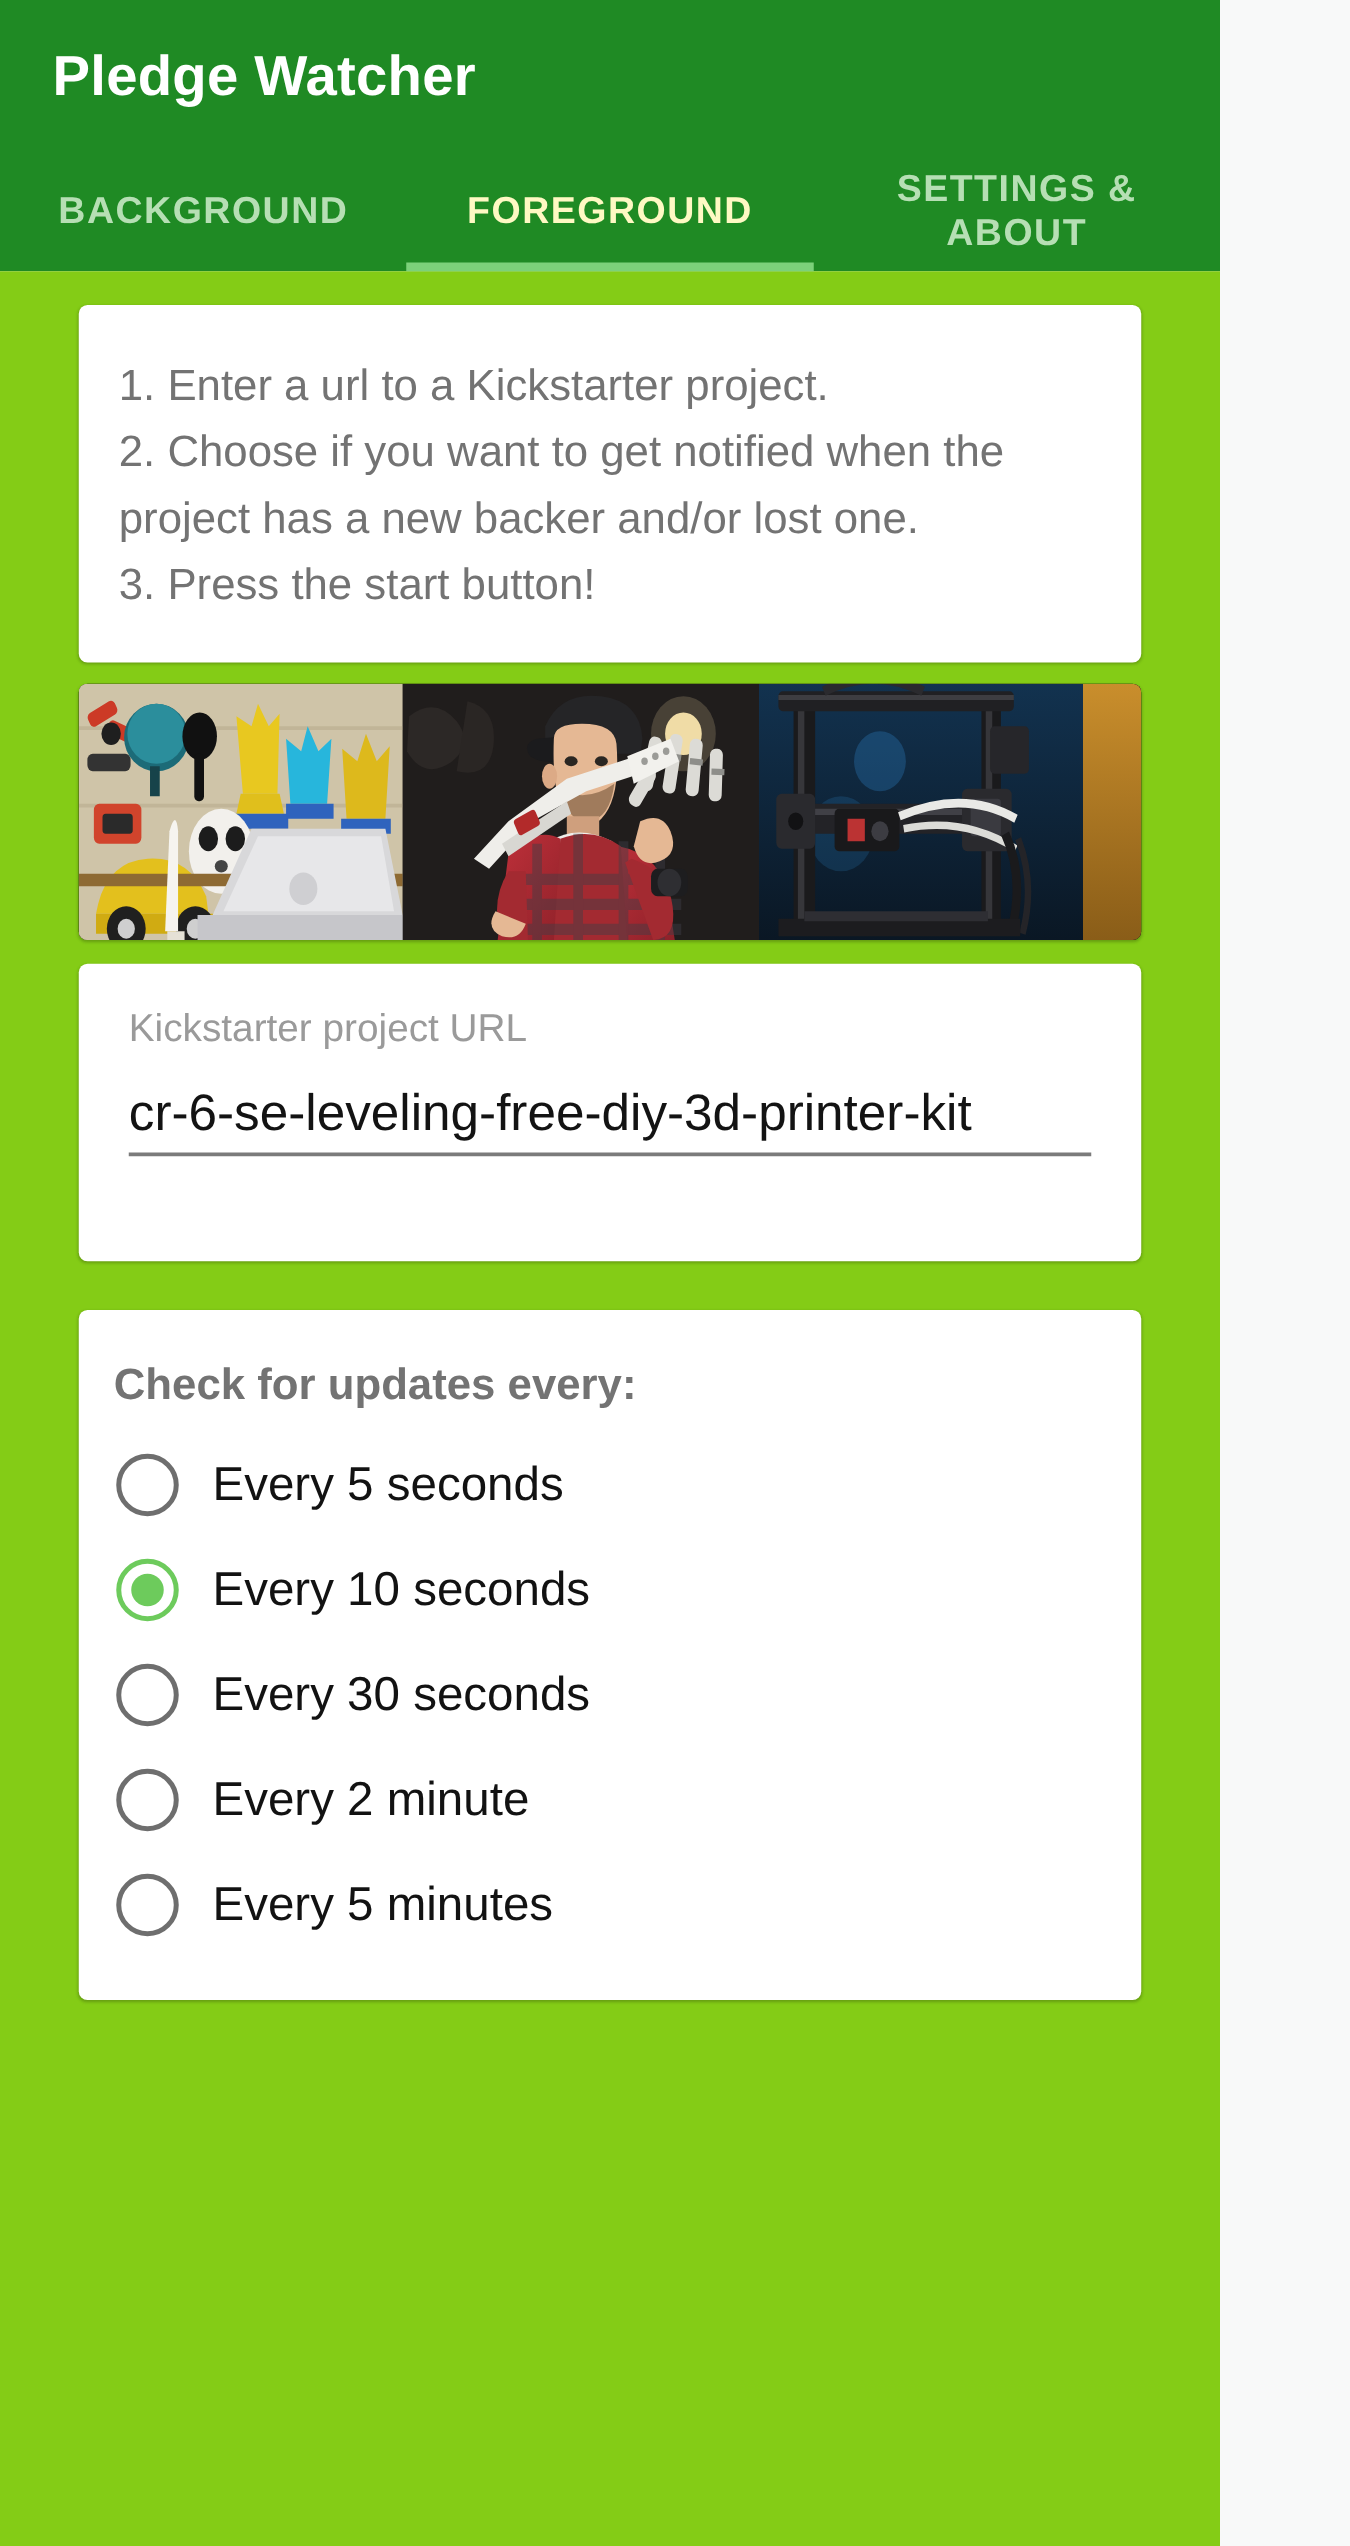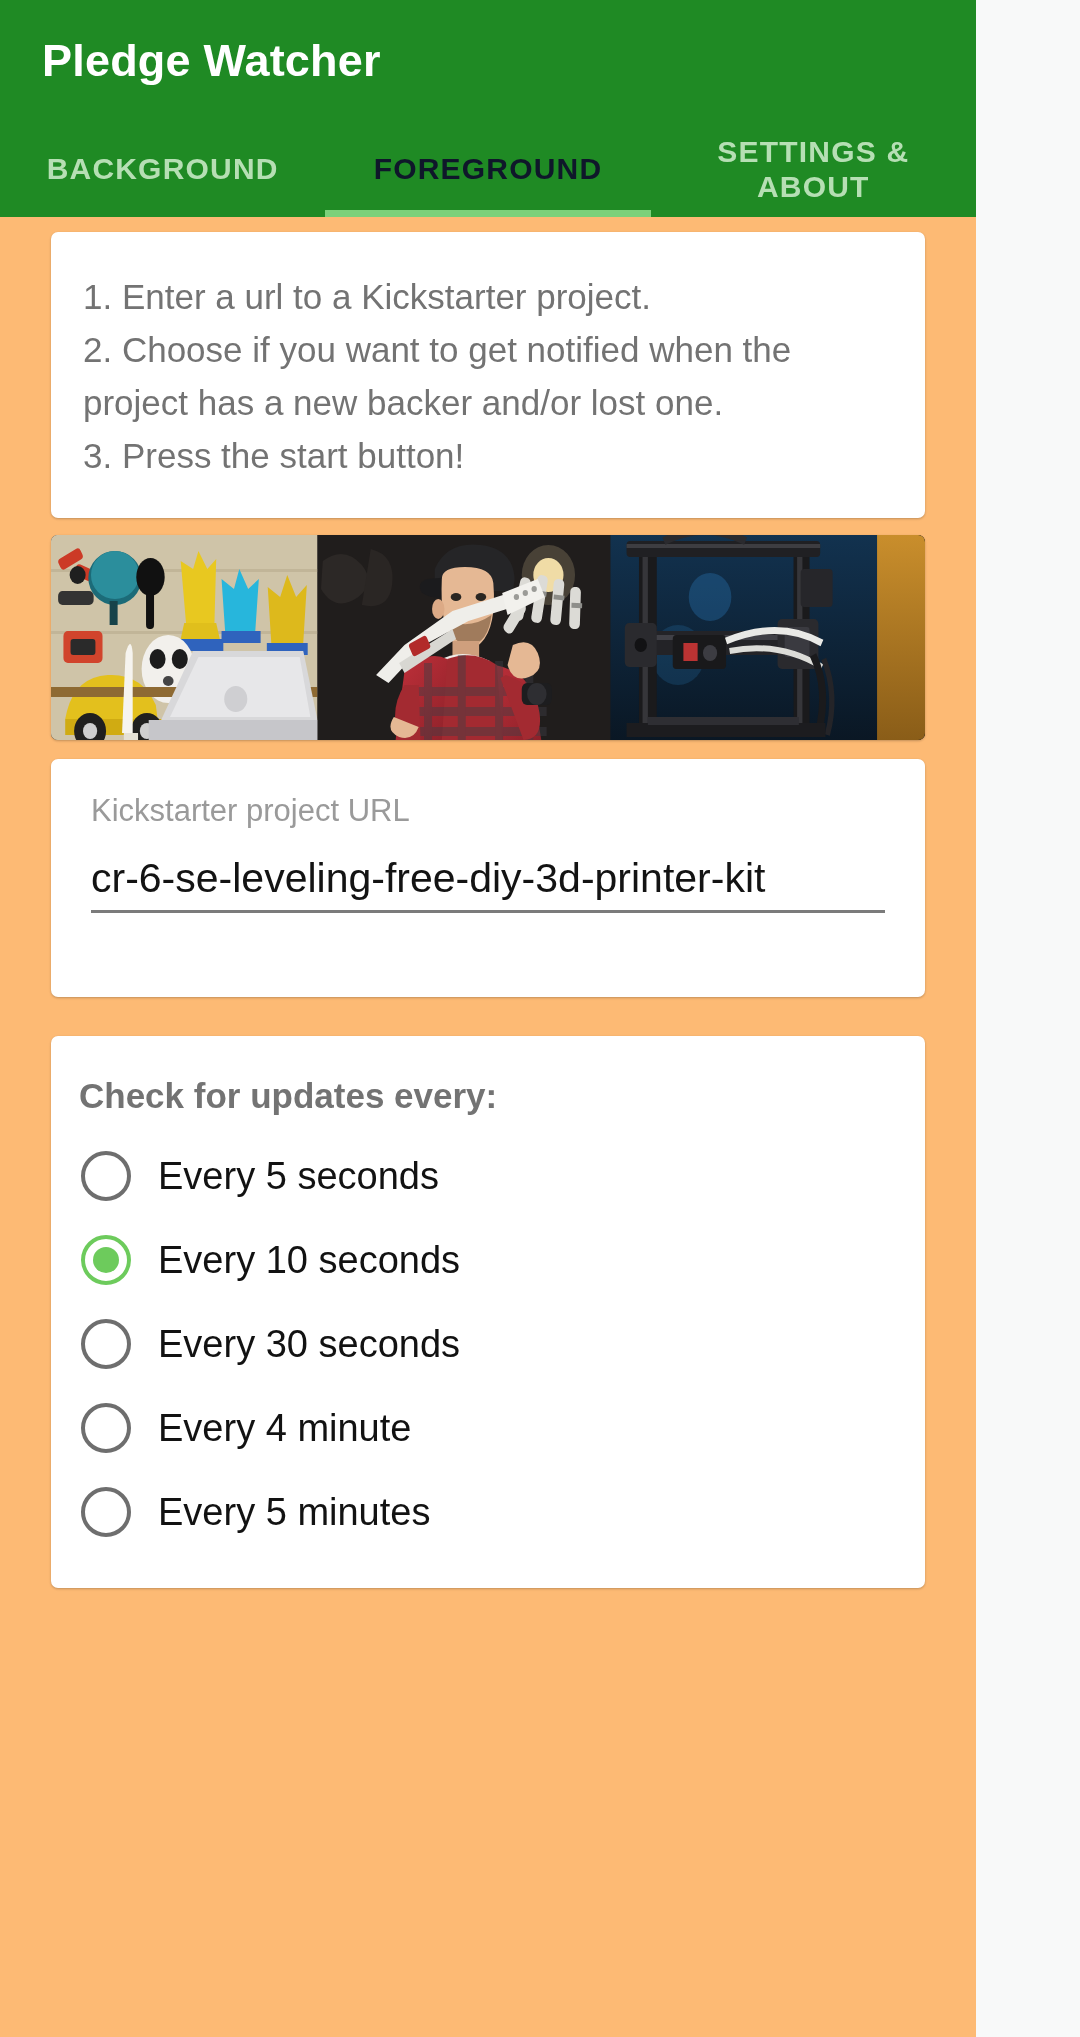--- a/index.html
+++ b/index.html
@@ -57,36 +57,36 @@
     text-align: center;
     position: relative;
     color: #b6dfb4;
     font-size: 30px;
     font-weight: bold;
     letter-spacing: 1.2px;
     line-height: 1.15;
     padding: 0 8px;
   }
 
-  .tab.active { color: #0f172a; }
+  .tab.active { color: #fef9c3; }
 
   .tab.active::after {
     content: "";
     position: absolute;
     left: 0; right: 0;
     bottom: 0;
     height: 7px;
     background: #7cd17a;
   }
 
   
   .content {
     flex: 1 1 auto;
-    padding: 3px;
-    background: #fdba74;
+    padding: 15px;
+    background: #84cc16;
     overflow: hidden;
   }
 
   .card {
     background: #ffffff;
     margin: 12px 48px 0 48px;
     border-radius: 7px;
     box-shadow: 0 1px 3px rgba(0,0,0,0.14), 0 1px 2px rgba(0,0,0,0.10);
   }
 
@@ -470,21 +470,21 @@
         <span class="radio-label">Every 10 seconds</span>
       </div>
 
       <div class="radio-row">
         <span class="radio-mark"></span>
         <span class="radio-label">Every 30 seconds</span>
       </div>
 
       <div class="radio-row">
         <span class="radio-mark"></span>
-        <span class="radio-label">Every 4 minute</span>
+        <span class="radio-label">Every 2 minute</span>
       </div>
 
       <div class="radio-row">
         <span class="radio-mark"></span>
         <span class="radio-label">Every 5 minutes</span>
       </div>
     </div>
 
 
   </div>

